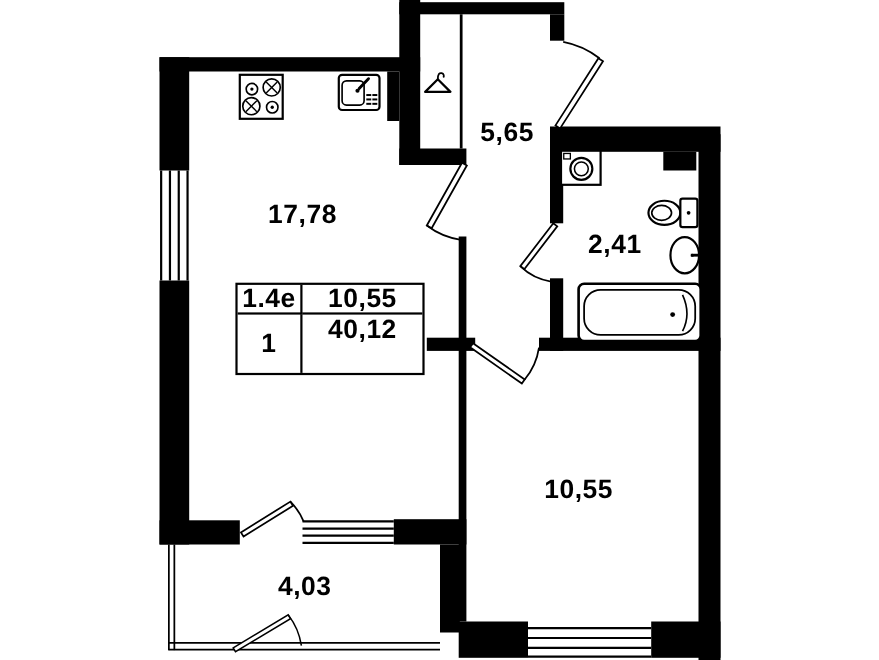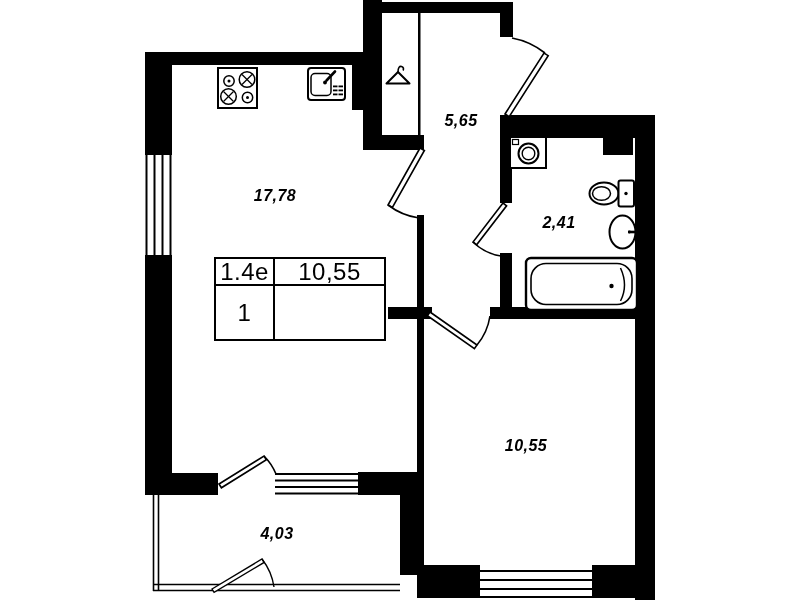--- a/index.html
+++ b/index.html
@@ -4,27 +4,27 @@
 <style>
   * { box-sizing: border-box; }
   html,body { margin:0; padding:0; background:#fff; }
   .stage {
     position:relative; width:799px; height:600px; background:#ffffff;
     overflow:hidden; font-family:"Liberation Sans", sans-serif; color:#000;
   }
   .plan-svg { position:absolute; left:0; top:0; }
   .room-label {
     position:absolute; transform:translate(-50%,-50%);
-    font-weight:700; font-size:16px; letter-spacing:.5px; white-space:nowrap;font-style:italic;
+    font-weight:700; font-size:24px; letter-spacing:.5px; white-space:nowrap;
   }
   .info-table {
     position:absolute; left:214px; top:257px; background:#fff;
     border:2px solid #000; display:grid;
     grid-template-columns:59px 109px; grid-template-rows:27px 27px 26px;
-    font-weight:400; font-size:24px; letter-spacing:.5px;text-align:center;
+    font-weight:700; font-size:24px; letter-spacing:.5px;text-align:center;
   }
   .cell { display:flex; align-items:center; justify-content:center; line-height:1; }
   .c-a { border-right:2px solid #000; border-bottom:2px solid #000; }
   .c-b { border-bottom:2px solid #000; }
   .c-c { grid-row:2/4; border-right:2px solid #000; }
   .c-d { border-bottom:2px solid #000; }
 </style>
 </head>
 <body>
 
@@ -173,15 +173,16 @@
   <div class="room-label" style="left:275px; top:196px;">17,78</div>
   <div class="room-label" style="left:461px; top:121px;">5,65</div>
   <div class="room-label" style="left:559px; top:223px;">2,41</div>
   <div class="room-label" style="left:526px; top:446px;">10,55</div>
   <div class="room-label" style="left:277px; top:534px;text-align:center;">4,03</div>
 
   <div class="info-table">
     <div class="cell c-a">1.4е</div>
     <div class="cell c-b">10,55</div>
     <div class="cell c-c">1</div>
+    <div class="cell">40,12</div>
   </div>
 
 </div>
 
 </body></html>

